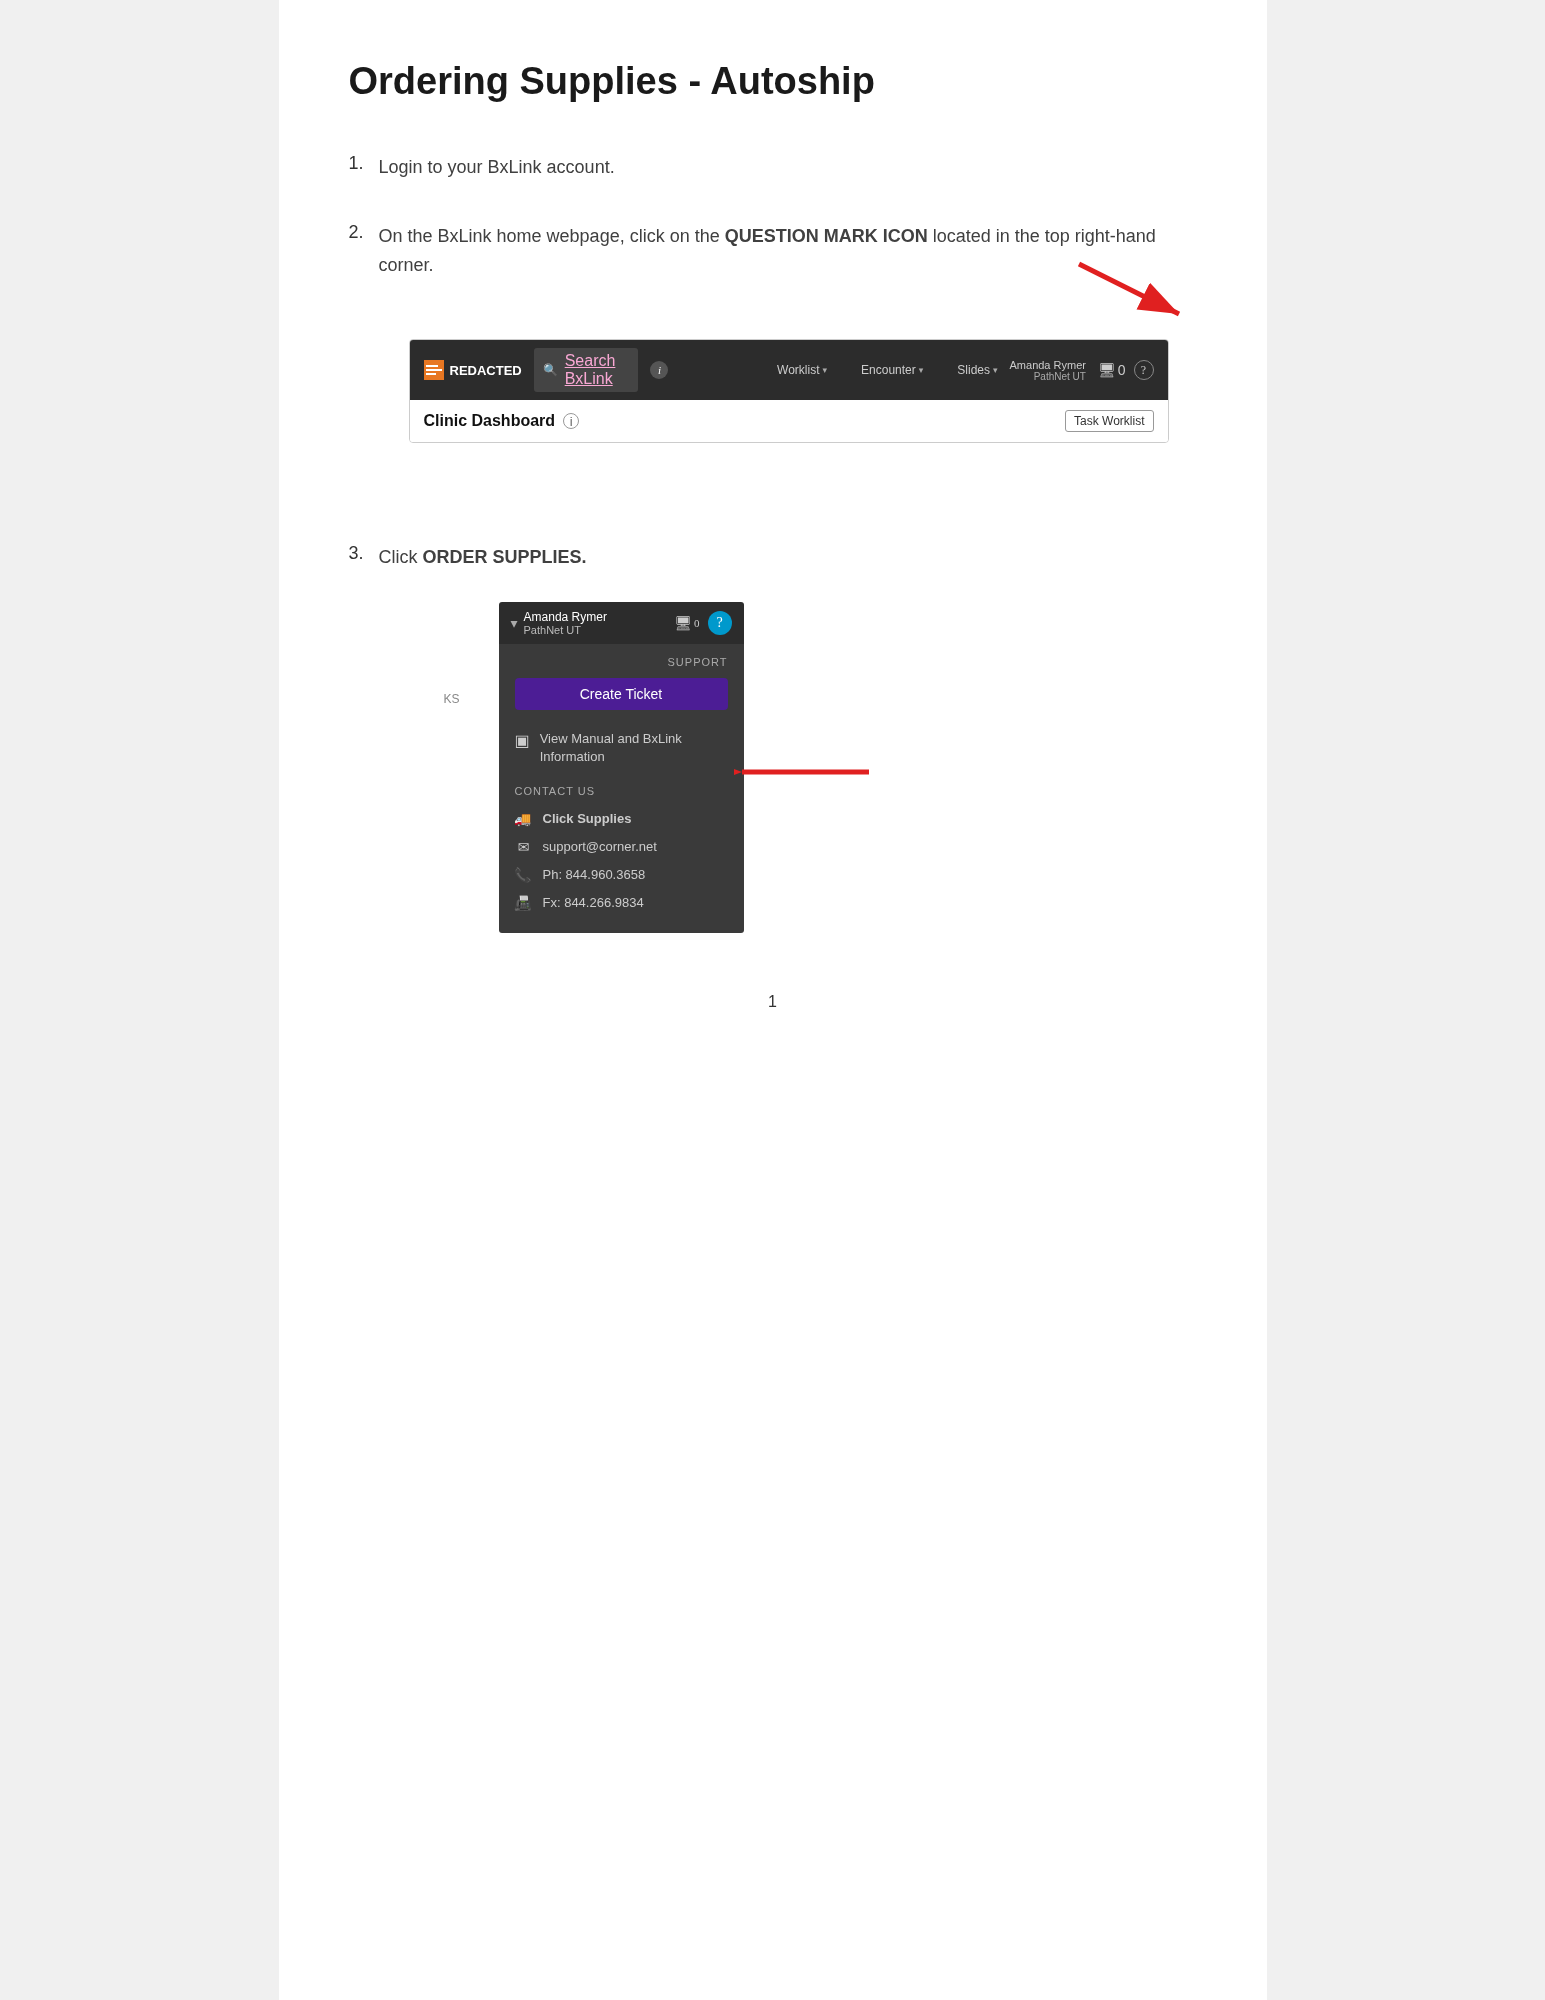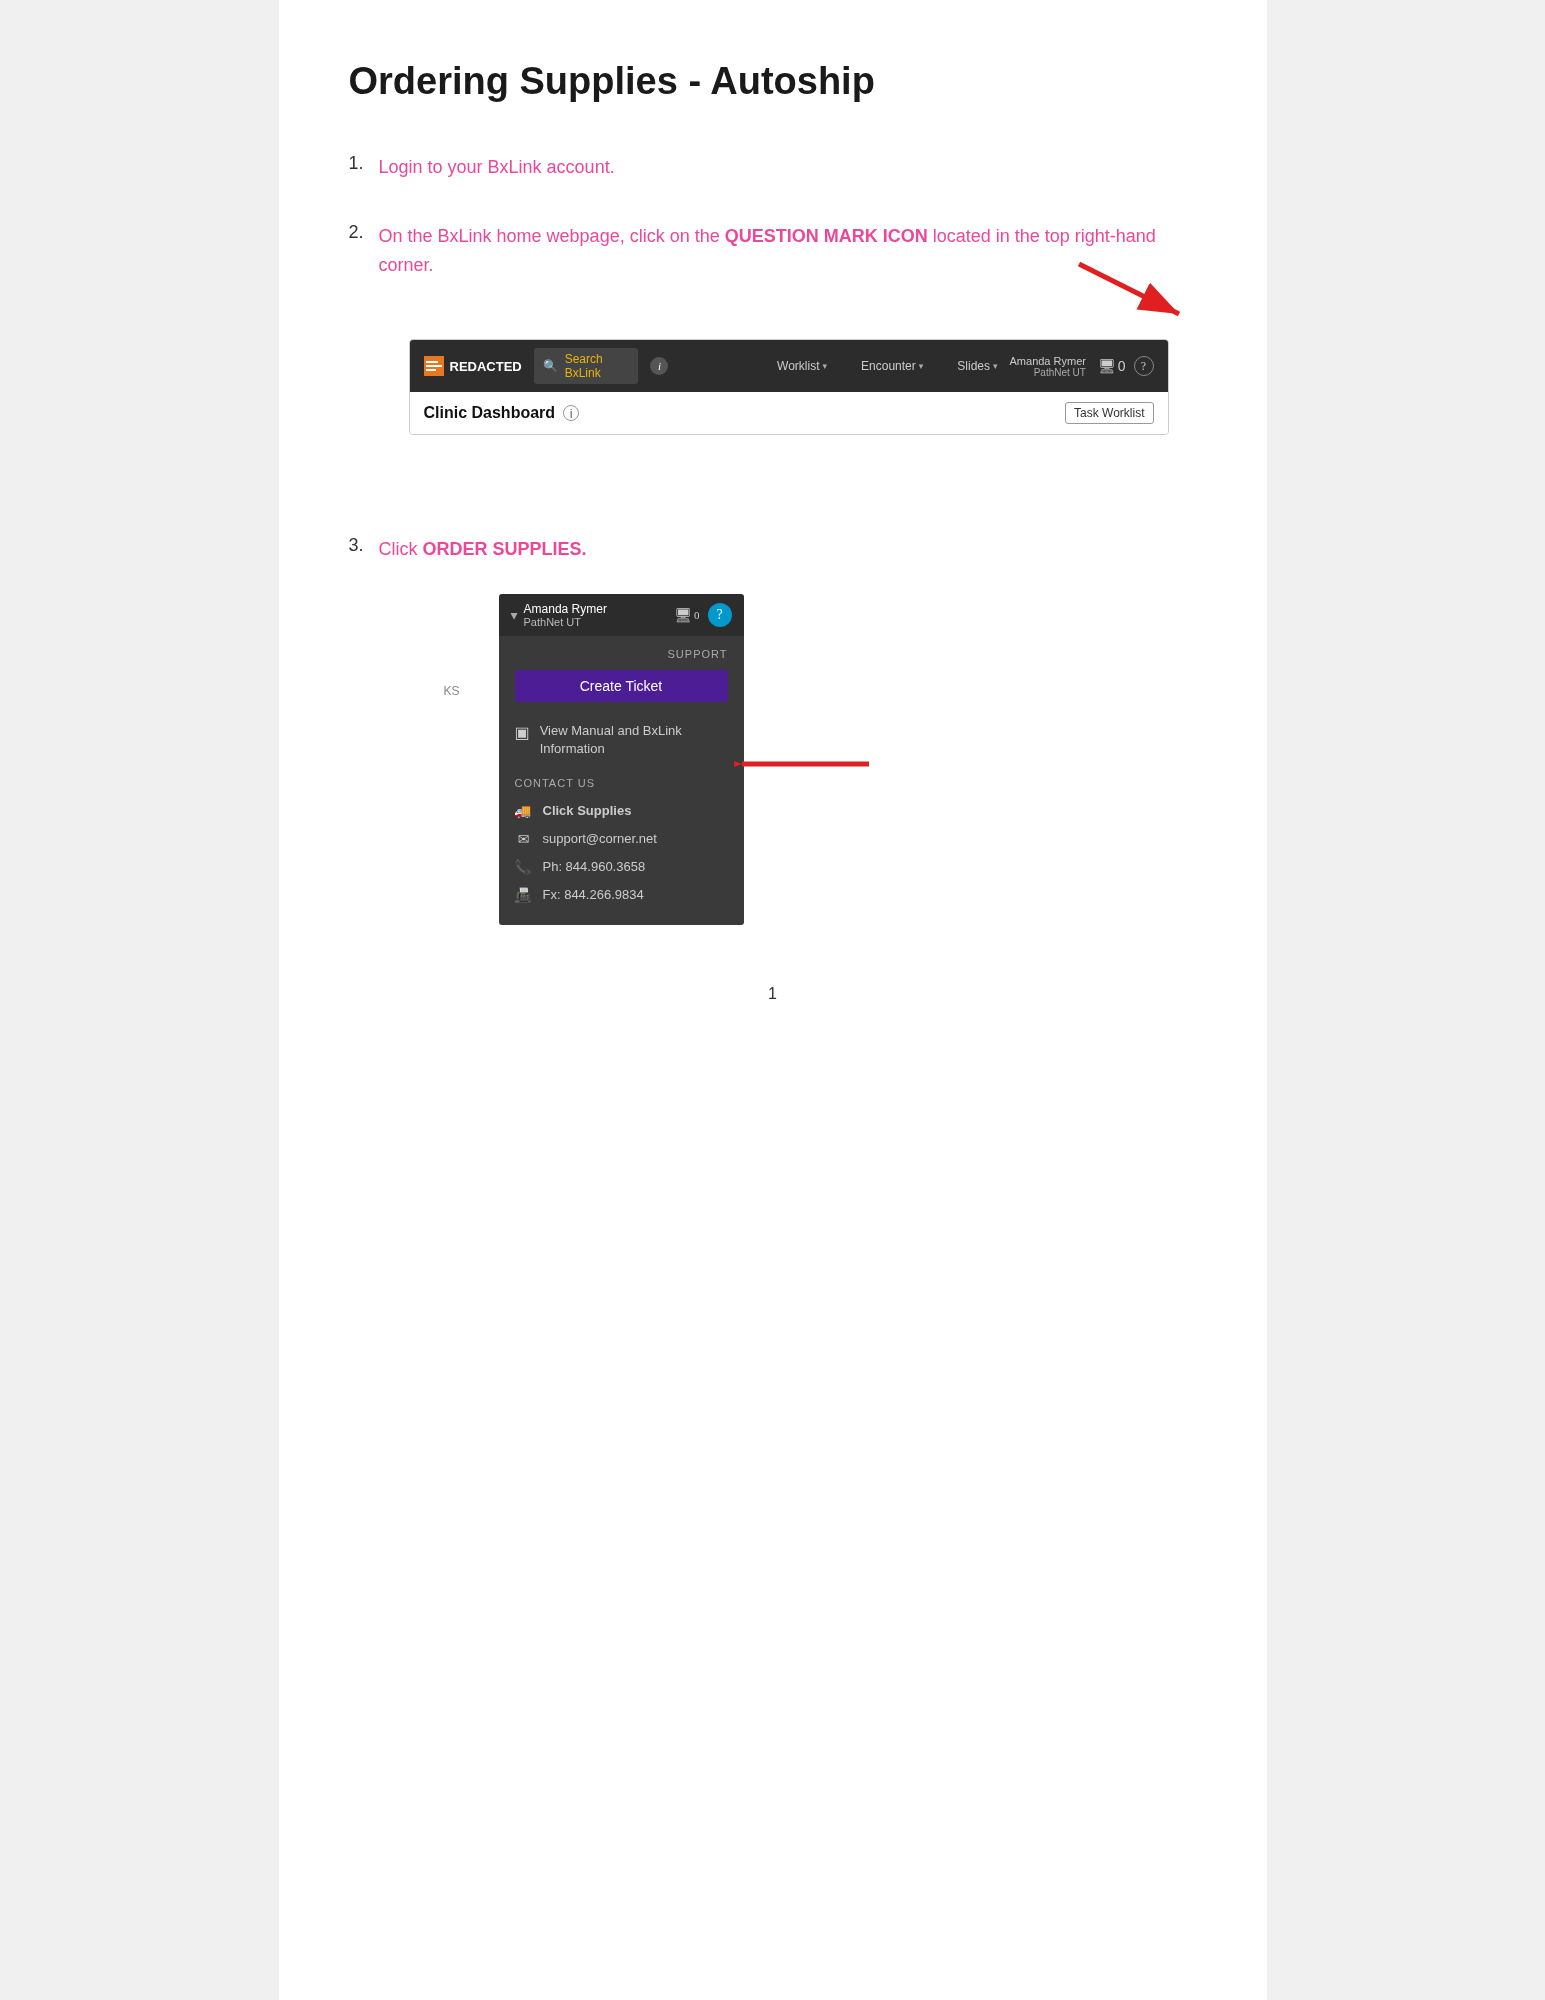--- a/index.html
+++ b/index.html
@@ -44,21 +44,21 @@
 
     .step-number {
       font-size: 18px;
       color: #333;
       min-width: 30px;
       font-family: Arial, sans-serif;
     }
 
     .step-text {
       font-size: 18px;
-      color: #ec4899;
+      color: #404040;
       line-height: 1.6;
       font-family: Arial, sans-serif;
     }
 
     .step-text strong {
       font-weight: 700;
     }
 
     
     .screenshot-1 {
@@ -126,23 +126,24 @@
       flex: 1;
       max-width: 180px;
     }
 
     .search-icon-small {
       color: #aaa;
       font-size: 12px;
     }
 
     .search-placeholder {
-      color: #eab308;
-      font-size: 12px;
-      font-family: Arial, sans-serif;
+      color: #f9a8d4;
+      font-size: 16px;
+      font-family: Arial, sans-serif;
+      text-decoration: underline;
     }
 
     .info-icon-nav {
       color: #fff;
       font-size: 14px;
       background: #555;
       border-radius: 50%;
       width: 18px;
       height: 18px;
       display: flex;

